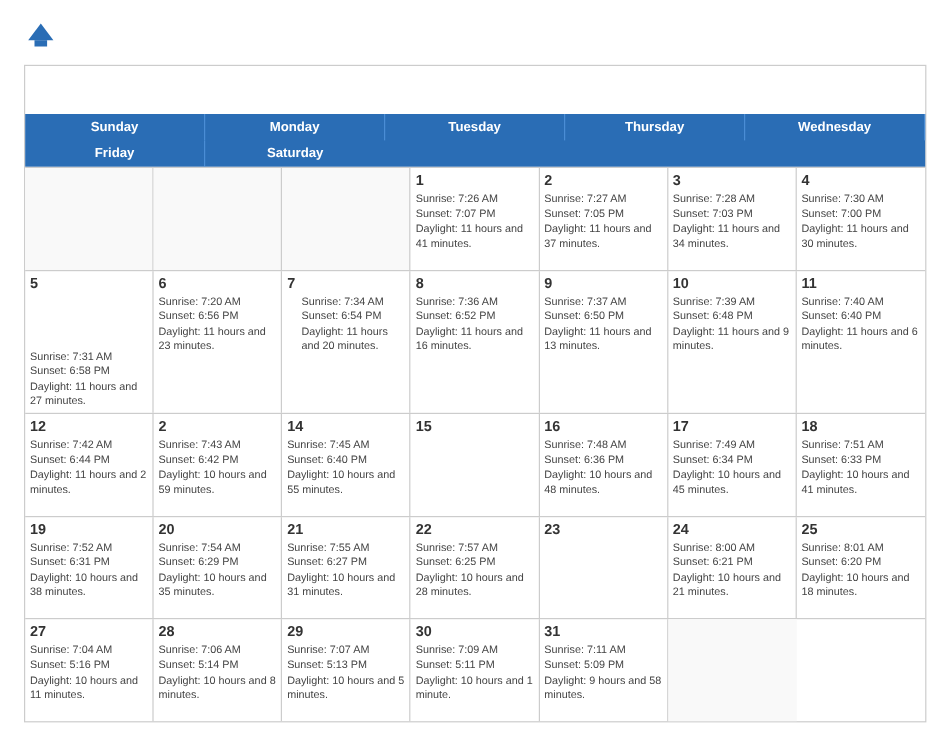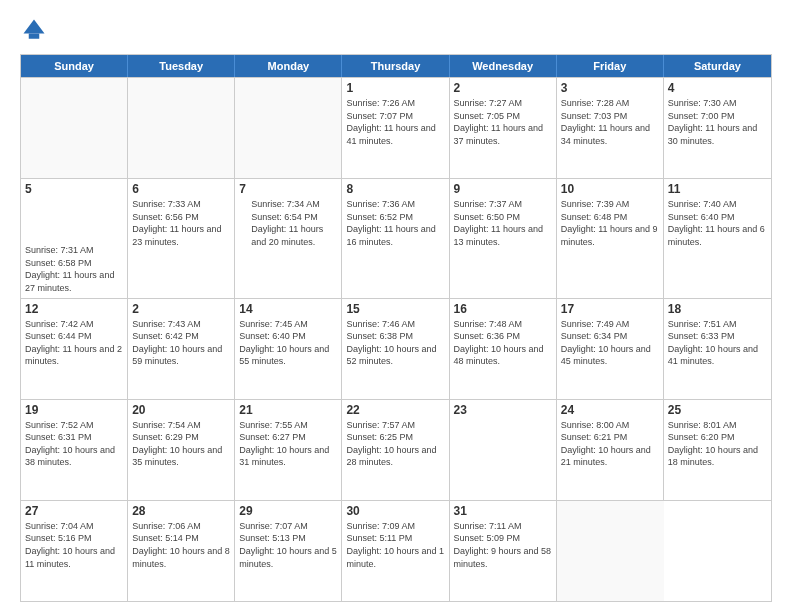--- a/index.html
+++ b/index.html
@@ -52,22 +52,23 @@
       color: #555;
     }
     .calendar {
       flex: 1;
       display: flex;
       flex-direction: column;
       border: 1px solid #ccc;
     }
     .cal-header-row {
       display: grid;
-      grid-template-columns: repeat(7, 1fr);
+      grid-template-columns: repeat(5, 1fr);
       background: #2a6db5;
+      margin-top: 40px;
     }
     .cal-header-cell {
       color: #fff;
       font-size: 11px;
       font-weight: bold;
       padding: 5px 4px;
       text-align: center;
       border-right: 1px solid #4a8dd5;
     }
     .cal-header-cell:last-child { border-right: none; }
@@ -125,22 +126,22 @@
     </div>
     <div class="title-block">
       <div class="month-title"></div>
       <div class="subtitle"></div>
     </div>
   </div>
 
   <div class="calendar">
     <div class="cal-header-row">
     <div class="cal-header-cell">Sunday</div>
+        <div class="cal-header-cell">Monday</div>
         <div class="cal-header-cell">Tuesday</div>
-        <div class="cal-header-cell">Monday</div>
         <div class="cal-header-cell">Thursday</div>
         <div class="cal-header-cell">Wednesday</div>
         <div class="cal-header-cell">Friday</div>
         <div class="cal-header-cell">Saturday</div>
       </div>
     <div class="cal-body">
     <div class="cal-week">
           <div class="cal-cell empty"></div>
           <div class="cal-cell empty"></div>
           <div class="cal-cell empty"></div>
@@ -171,21 +172,21 @@
         </div>
         <div class="cal-week">
           <div class="cal-cell">
             <div class="cell-day">5</div>
             <div class="cell-info" style="white-space: pre-line; margin-top: 48px;">Sunrise: 7:31 AM
 Sunset: 6:58 PM
 Daylight: 11 hours and 27 minutes.</div>
           </div>
           <div class="cal-cell">
             <div class="cell-day">6</div>
-            <div class="cell-info" style="white-space: pre-line;">Sunrise: 7:33 AM
+            <div class="cell-info" style="white-space: pre-line;">Sunrise: 7:20 AM
 Sunset: 6:56 PM
 Daylight: 11 hours and 23 minutes.</div>
           </div>
           <div class="cal-cell">
             <div class="cell-day">7</div>
             <div class="cell-info" style="white-space: pre-line; margin-left: 12px;">Sunrise: 7:34 AM
 Sunset: 6:54 PM
 Daylight: 11 hours and 20 minutes.</div>
           </div>
           <div class="cal-cell">
@@ -227,23 +228,20 @@
 Daylight: 10 hours and 59 minutes.</div>
           </div>
           <div class="cal-cell">
             <div class="cell-day">14</div>
             <div class="cell-info" style="white-space: pre-line;">Sunrise: 7:45 AM
 Sunset: 6:40 PM
 Daylight: 10 hours and 55 minutes.</div>
           </div>
           <div class="cal-cell">
             <div class="cell-day">15</div>
-            <div class="cell-info" style="white-space: pre-line;">Sunrise: 7:46 AM
-Sunset: 6:38 PM
-Daylight: 10 hours and 52 minutes.</div>
           </div>
           <div class="cal-cell">
             <div class="cell-day">16</div>
             <div class="cell-info" style="white-space: pre-line;">Sunrise: 7:48 AM
 Sunset: 6:36 PM
 Daylight: 10 hours and 48 minutes.</div>
           </div>
           <div class="cal-cell">
             <div class="cell-day">17</div>
             <div class="cell-info" style="white-space: pre-line;">Sunrise: 7:49 AM

